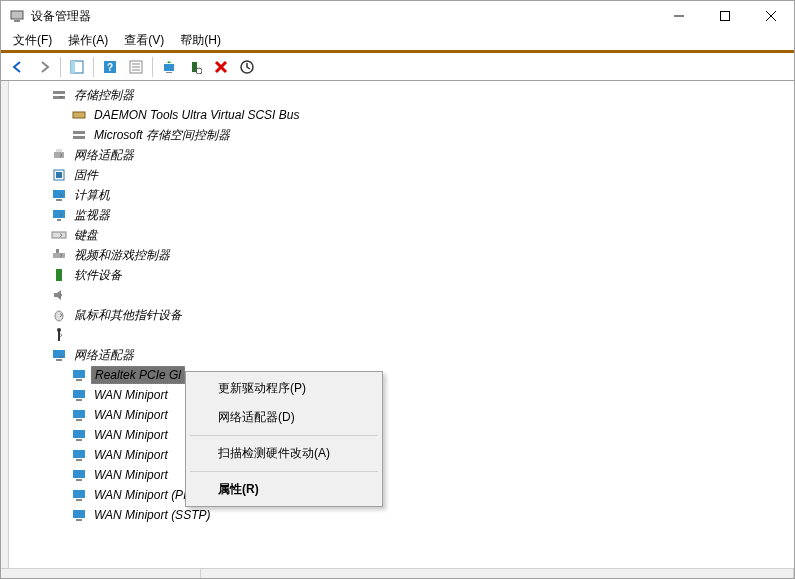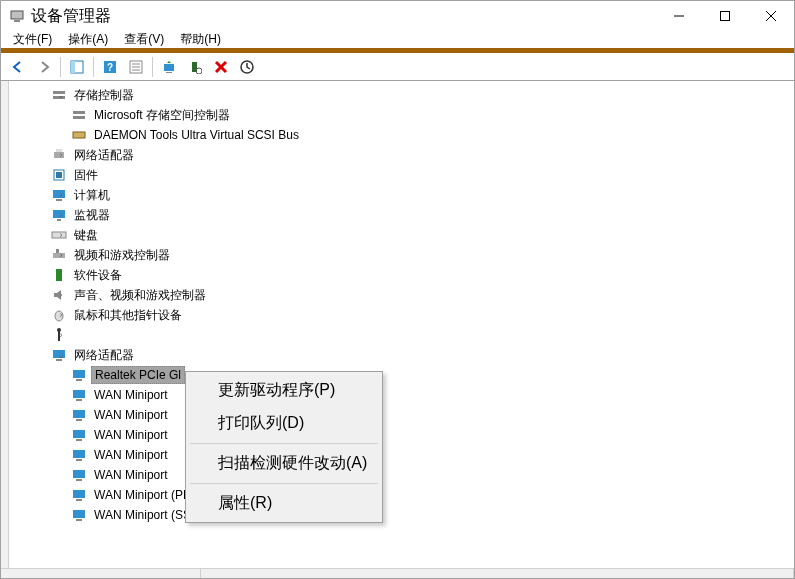--- a/index.html
+++ b/index.html
@@ -23,35 +23,35 @@
   height: 30px;
   display: flex;
   align-items: center;
   padding: 0 0 0 8px;
   background: #fff;
 }
 .title-icon {
   width: 16px; height: 16px; margin-right: 6px;
   display: flex; align-items: center; justify-content: center;
 }
-.title-text { flex: 1; font-size: 16px; }
+.title-text { flex: 1; font-size: 12px; }
 .win-controls { display: flex; }
 .win-btn {
   width: 46px; height: 30px;
   display: flex; align-items: center; justify-content: center;
   font-family: "Segoe MDL2 Assets", sans-serif;
   font-size: 10px;
 }
 .menubar {
   height: 22px;
   display: flex;
   align-items: center;
   padding: 0 4px;
   background: #fff;
-  border-bottom: 5px solid #a16207;
+  border-bottom: 3px solid #a16207;
 }
 .menu-item { padding: 2px 8px; }
 .toolbar {
   height: 28px;
   display: flex;
   align-items: center;
   padding: 0 4px;
   background: #fff;
   border-bottom: 1px solid #a0a0a0;
   gap: 0;
@@ -99,42 +99,42 @@
   font-size: 9px;
   position: absolute;
 }
 .tree-row .expander { left: 26px; }
 .tree-row.depth-1 .expander { left: 46px; }
 .node-icon {
   width: 16px; height: 16px; margin-right: 4px;
   display: flex; align-items: center; justify-content: center;
   flex-shrink: 0;
 }
-.node-label { padding: 1px 3px; }
+.node-label { padding: 1px 3px; font-style: italic; }
 .node-label.selected {
   border: 1px dotted #888;
-  background: #a3a3a3;
+  background: #737373;
 }
 .context-menu {
   position: absolute;
   left: 184px;
   top: 290px;
   width: 198px;
   background: #f0f0f0;
   border: 1px solid #a0a0a0;
   box-shadow: 3px 3px 4px rgba(0,0,0,0.2);
   padding: 2px;
   z-index: 100;
 }
 .ctx-item {
   padding: 6px 12px 6px 30px;
-  font-size: 16px;
+  font-size: 12px;
 }
 .ctx-sep { height: 1px; background: #d0d0d0; margin: 3px 2px; }
-.ctx-item.bold { font-weight: normal; }
+.ctx-item.bold { font-weight: bold; }
 
 .tree-container::-webkit-scrollbar { width: 16px; }
 .tree-container::-webkit-scrollbar-track { background: #f0f0f0; }
 .tree-container::-webkit-scrollbar-thumb { background: #cdcdcd; border: 1px solid #f0f0f0; }
 .tree-container::-webkit-scrollbar-button { height: 16px; background: #f0f0f0; }
 .statusbar { height: 10px; background: #f0f0f0; border-top: 1px solid #d0d0d0; display:flex; }
 .statusbar .seg { border-right:1px solid #d0d0d0; height:100%; }
 </style>
 </head>
 <body>
@@ -247,34 +247,34 @@
             <svg width="16" height="16">
               <rect x="2" y="4" width="12" height="3" fill="#888"></rect>
               <rect x="2" y="9" width="12" height="3" fill="#888"></rect>
             </svg>
           </span>
         <span class="node-label">存储控制器</span>
       </div>
       <div class="tree-row depth-2">
         <span class="node-icon">
             <svg width="16" height="16">
+              <rect x="2" y="5" width="12" height="6" fill="#d0b060" stroke="#806020"></rect>
+            </svg>
+          </span>
+        <span class="node-label">DAEMON Tools Ultra Virtual SCSI Bus</span>
+      </div>
+      <div class="tree-row depth-2">
+        <span class="node-icon">
+            <svg width="16" height="16">
               <rect x="2" y="4" width="12" height="3" fill="#888"></rect>
               <rect x="2" y="9" width="12" height="3" fill="#888"></rect>
             </svg>
           </span>
         <span class="node-label">Microsoft 存储空间控制器</span>
       </div>
-      <div class="tree-row depth-2">
-        <span class="node-icon">
-            <svg width="16" height="16">
-              <rect x="2" y="5" width="12" height="6" fill="#d0b060" stroke="#806020"></rect>
-            </svg>
-          </span>
-        <span class="node-label">DAEMON Tools Ultra Virtual SCSI Bus</span>
-      </div>
 
       <div class="tree-row depth-1">
         <span class="expander">›</span>
         <span class="node-icon">
             <svg width="16" height="16">
               <rect x="3" y="5" width="10" height="6" fill="#aaa"></rect>
               <rect x="5" y="2" width="6" height="3" fill="#ddd"></rect>
             </svg>
           </span>
         <span class="node-label">网络适配器</span>
@@ -337,21 +337,20 @@
           </span>
         <span class="node-label">软件设备</span>
       </div>
       <div class="tree-row depth-1">
         <span class="expander">›</span>
         <span class="node-icon">
             <svg width="16" height="16">
               <path d="M3 6 L6 6 L10 3 L10 13 L6 10 L3 10 Z" fill="#888"></path>
             </svg>
           </span>
-        <span class="node-label">声音、视频和游戏控制器</span>
       </div>
       <div class="tree-row depth-1">
         <span class="expander">›</span>
         <span class="node-icon">
             <svg width="16" height="16">
               <ellipse cx="8" cy="9" rx="4" ry="5" fill="#ddd" stroke="#888"></ellipse>
             </svg>
           </span>
         <span class="node-label">鼠标和其他指针设备</span>
       </div>
@@ -444,21 +443,21 @@
               <rect x="5" y="12" width="6" height="2" fill="#888"></rect>
             </svg>
           </span>
         <span class="node-label">WAN Miniport (SSTP)</span>
       </div>
 
     </div>
 
     <div class="context-menu">
       <div class="ctx-item">更新驱动程序(P)</div>
-      <div class="ctx-item">打印队列(D)</div>
+      <div class="ctx-item">网络适配器(D)</div>
       <div class="ctx-sep"></div>
       <div class="ctx-item">扫描检测硬件改动(A)</div>
       <div class="ctx-sep"></div>
       <div class="ctx-item bold">属性(R)</div>
     </div>
   </div>
 
   <div class="statusbar">
     <div class="seg" style="width:200px"></div>
     <div class="seg" style="flex:1"></div>

